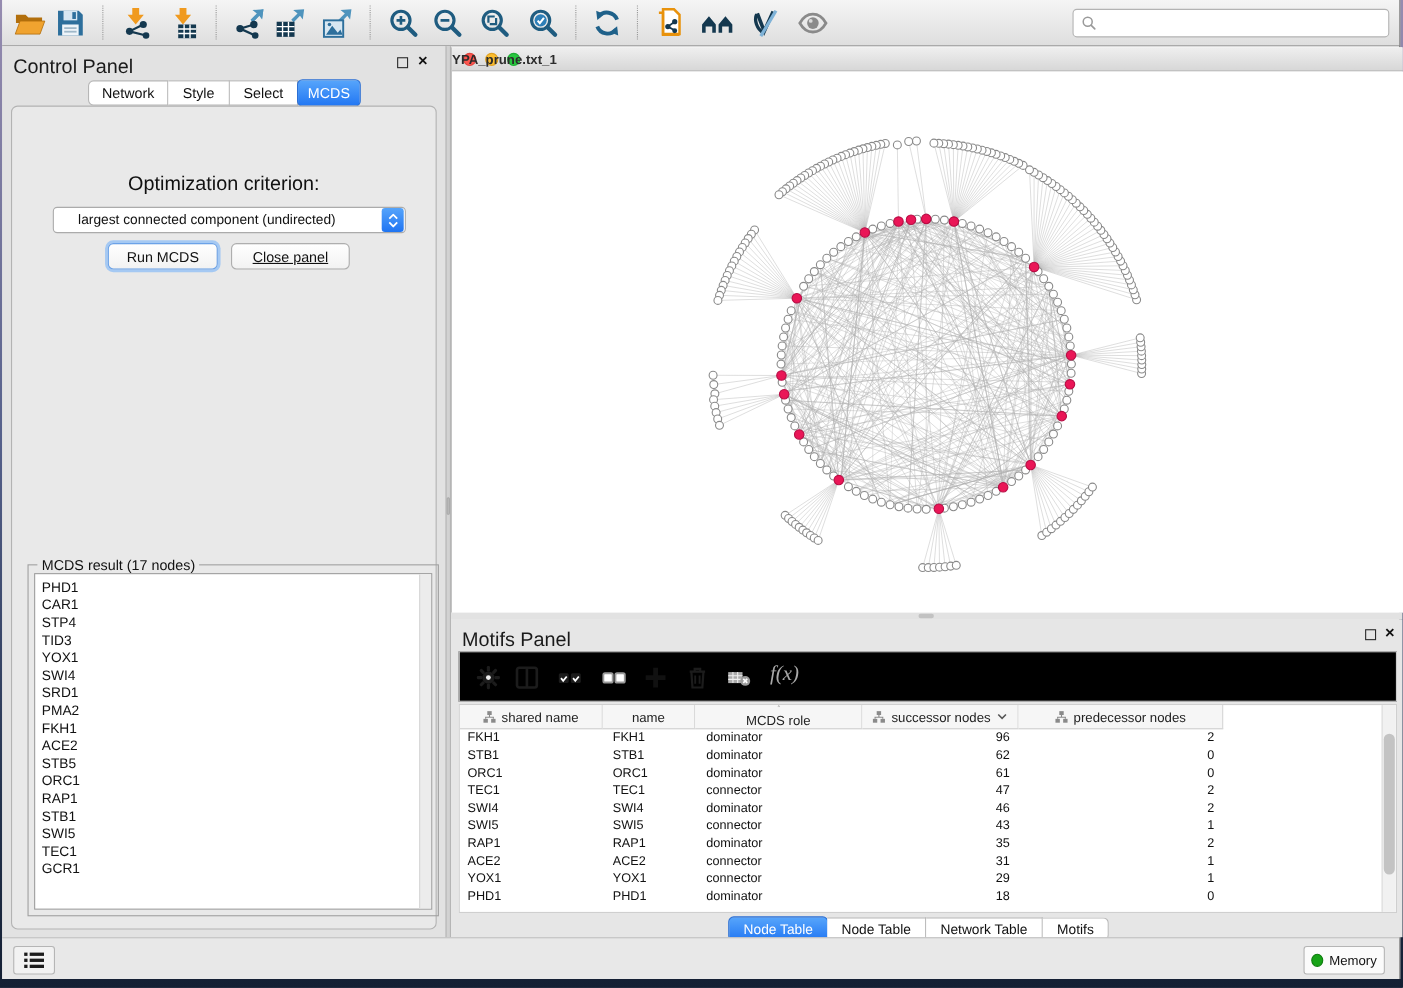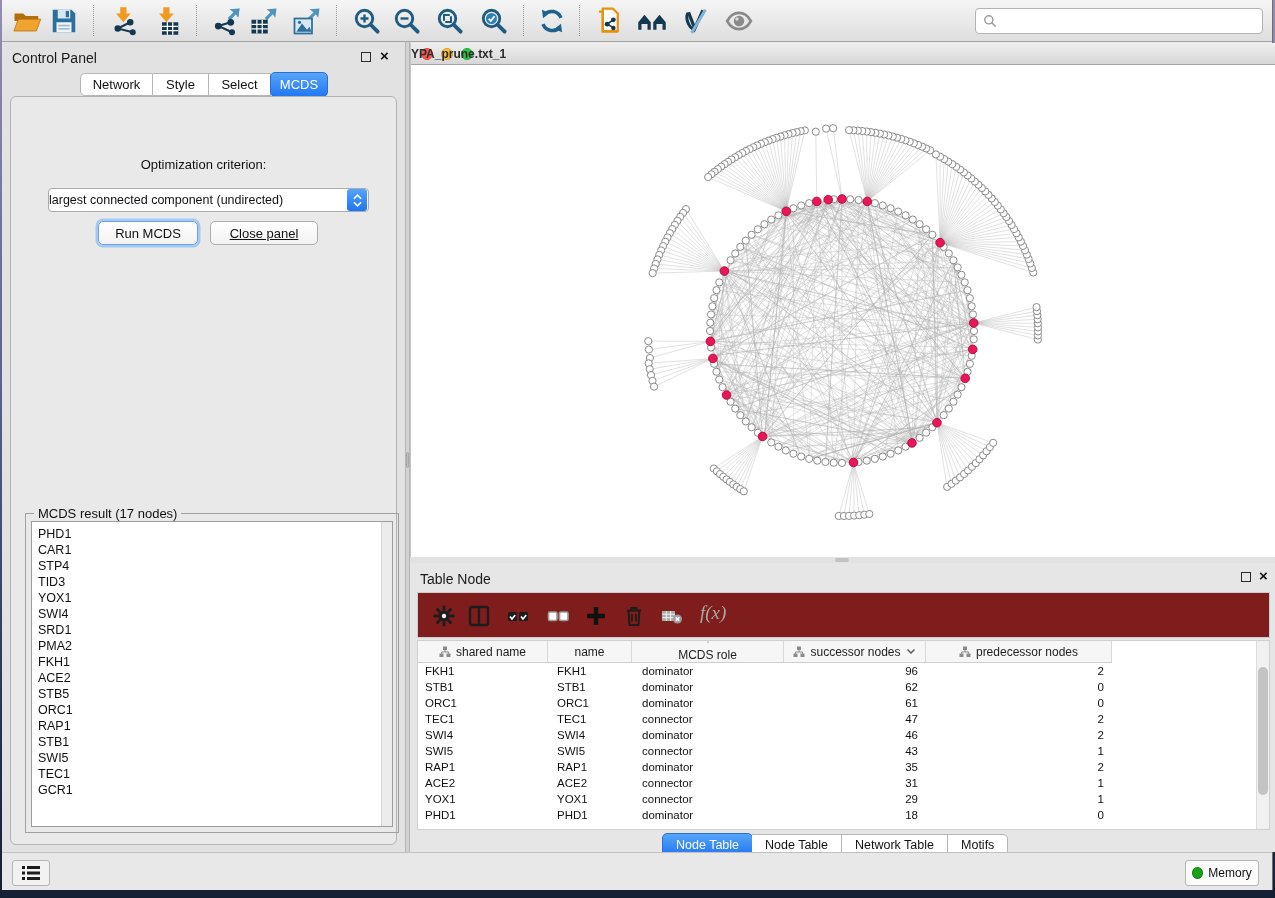--- a/index.html
+++ b/index.html
@@ -17,38 +17,38 @@
   .tbicon { position:absolute; top:6px; width:30px; height:30px; cursor:pointer; }
   .tbsep { position:absolute; top:5px; width:0; height:31px; border-left:1px dotted #9a9a9a; }
   .searchbox { position:absolute; left:973px; top:8px; width:288px; height:26px;
     background:#fff; border:1px solid #b3b3b3; border-radius:4px; display:flex; align-items:center; }
   .searchbox input { border:none; outline:none; flex:1; height:20px; font-size:12px;
     font-family:"Liberation Sans",sans-serif; background:transparent; }
   .searchbox svg { margin:0 4px 0 7px; }
 
   
   .cpanel { position:absolute; left:0; top:42px; width:403px; height:812px; background:#e2e2e2; }
-  .panel-title { position:absolute; left:10px; top:8px; font-size:14px; color:#1a1a1a; }
+  .panel-title { position:absolute; left:10px; top:8px; font-size:18px; color:#1a1a1a; }
   .float-btn { position:absolute; width:10px; height:10px; border:1.5px solid #2b2b2b; top:10px; cursor:pointer; }
   .close-btn { position:absolute; top:5px; font-size:15px; font-weight:900; color:#111; cursor:pointer; line-height:18px;}
   .cp-float { left:359px; } .cp-close { left:378px; }
 
   .seg-tabs { position:absolute; left:78px; top:31px; height:23px; display:flex; }
   .seg { height:23px; background:#fff; border:1px solid #b6b6b6; border-left:none;
     font-size:13px; color:#111; display:flex; align-items:center; justify-content:center; cursor:pointer; }
   .seg:first-child { border-left:1px solid #b6b6b6; border-radius:5px 0 0 5px; }
   .seg.active { background:linear-gradient(#57a5fb,#2277f3); color:#fff; border:1px solid #2b6fd4;
     border-radius:5px; margin:-1px 0 0 -1px; height:25px; }
 
   .cp-card { position:absolute; left:8px; top:54px; width:387px; height:749px;
     background:#e9e9e9; border:1px solid #b3b3b3; border-radius:6px; }
-  .opt-label { position:absolute; left:0; top:60px; width:100%; text-align:center; font-size:13px; color:#111; }
+  .opt-label { position:absolute; left:0; top:60px; width:100%; text-align:center; font-size:18px; color:#111; }
   .selectbox { position:absolute; left:37px; top:91px; width:321px; height:24px; background:#fff;
     border:1px solid #ababab; border-radius:4px; display:flex; align-items:center; cursor:pointer; }
-  .selectbox .sel-text { flex:1; font-size:12.5px; color:#111; padding-left:0; white-space:nowrap; }
+  .selectbox .sel-text { flex:1; font-size:12.5px; color:#111; padding-left:22px; white-space:nowrap; }
   .stepper { width:20px; height:22px; margin-right:1px; border-radius:3px;
     background:linear-gradient(#55a4fb,#1f74f2); display:flex; flex-direction:column;
     align-items:center; justify-content:center; gap:1px; }
   .stepper svg { display:block; }
   .btn { position:absolute; height:24px; background:linear-gradient(#ffffff,#f2f2f2);
     border:1px solid #aeaeae; border-radius:5px; font-size:13px; color:#111;
     display:flex; align-items:center; justify-content:center; cursor:pointer;
     font-family:"Liberation Sans",sans-serif; }
   .btn-run { left:87px; top:124px; width:100px; border:1px solid #6ba2e8;
     box-shadow:0 0 0 2.5px #a5c9f3; }
@@ -84,21 +84,21 @@
   .netcanvas { position:absolute; left:0; top:22px; width:865px; height:492px; background:#fff; cursor:default; }
 
   .hsplit { position:absolute; left:408px; top:557px; width:865px; height:6px; background:#e2e2e2; cursor:row-resize;}
   .hsplit .grip { position:absolute; left:425px; top:1px; width:14px; height:4px;
     background:#c2c2c2; border-radius:2px; }
 
   
   .tpanel { position:absolute; left:408px; top:563px; width:865px; height:289px; background:#e6e6e6; }
   .tp-float { left:831px; top:9px; } .tp-close { left:849px; top:4px; }
   .tp-toolbar { position:absolute; left:7px; top:29px; width:853px; height:46px;
-    background:#7f1d1d; border:1px solid #cdcdcd; }
+    background:#000000; border:1px solid #cdcdcd; }
   .tico { position:absolute; top:11px; width:24px; height:24px; cursor:pointer; }
   .tico.disabled { cursor:default; }
   .fx { position:absolute; top:9px; font-family:"Liberation Serif",serif; font-style:italic;
     font-size:19px; color:#a9a9a9; }
 
   .tablebox { position:absolute; left:7px; top:77px; width:853px; height:190px;
     background:#fff; border:1px solid #cfcfcf; overflow:hidden; }
   .thead { position:absolute; left:0; top:0; height:22px; display:flex; }
   .thcell { height:22px; background:#f6f6f6; border-right:1px solid #d8d8d8; border-bottom:1px solid #cfcfcf;
     display:flex; align-items:center; justify-content:center; gap:5px; font-size:12px; color:#222; cursor:pointer; }
@@ -1125,21 +1125,21 @@
             <circle cx="561.7153850738873" cy="284.3708493267287" r="4.3" fill="#ea1657" stroke="#b80d45" stroke-width="1"></circle>
           </g>
         </svg></div>
   </div>
 
   <div class="hsplit">
       <div class="grip"></div>
     </div>
 
   <div class="tpanel">
-    <div class="panel-title">Table Node</div>
+    <div class="panel-title">Motifs Panel</div>
     <div class="float-btn tp-float"></div>
     <div class="close-btn tp-close">×</div>
 
     <div class="tp-toolbar">
       <div class="tico" style="left:14px">
         <svg width="24" height="24" viewBox="0 0 24 24">
           <g fill="#1c1c1c">
             <circle cx="12" cy="12" r="5.6"></circle>
             <g>
               <rect x="10.6" y="1.5" width="2.8" height="5" rx="1"></rect>

